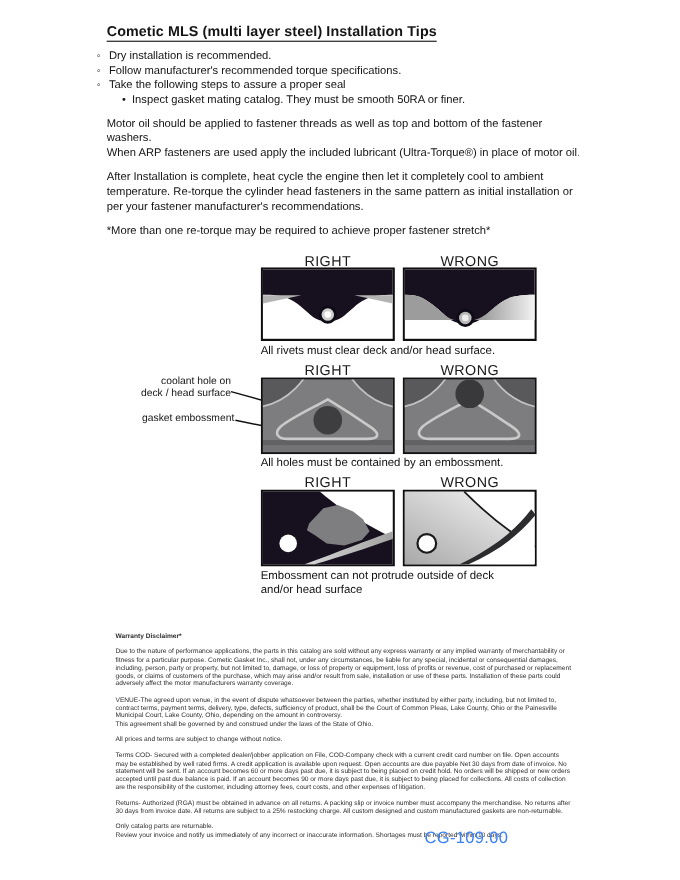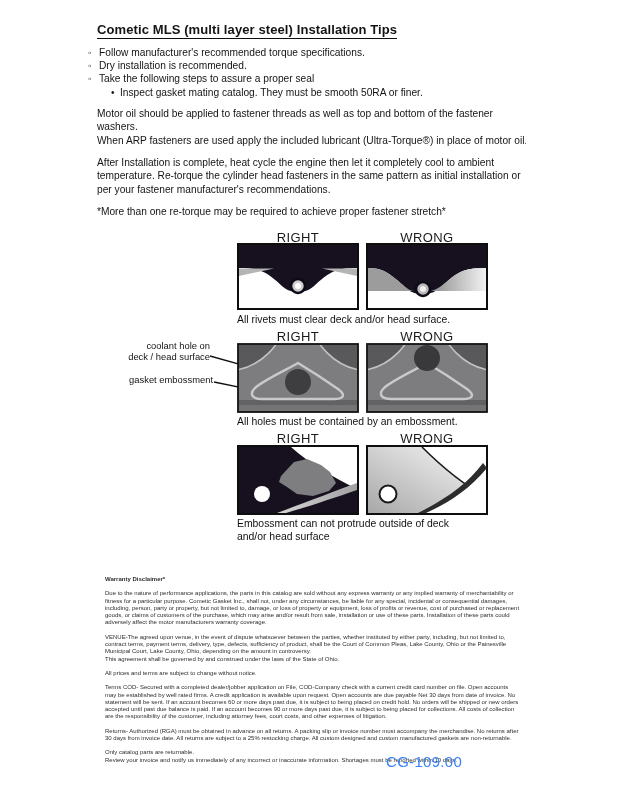--- a/index.html
+++ b/index.html
@@ -35,22 +35,22 @@
   .doc-number{position:absolute;left:386px;top:753px;font-size:15px;letter-spacing:.3px;color:#3b82f6;}
 </style>
 </head>
 <body>
 
 <div class="page">
 
   <div class="content">
     <div class="doc-title">Cometic MLS (multi layer steel) Installation Tips</div>
     <div class="bullets">
+      <div class="b-item">Dry installation is recommended.</div>
       <div class="b-item">Follow manufacturer's recommended torque specifications.</div>
-      <div class="b-item">Dry installation is recommended.</div>
       <div class="b-item">Take the following steps to assure a proper seal</div>
       <div class="sb-item">Inspect gasket mating catalog.  They must be smooth 50RA or finer.</div>
     </div>
     <div class="para first tight" style="margin-top:8px;">Motor oil should be applied to fastener threads as well as top and bottom of the fastener washers.</div>
     <div class="para tight">When ARP fasteners are used apply the included lubricant (Ultra-Torque®) in place of motor oil.</div>
     <div class="para">After Installation is complete, heat cycle the engine then let it completely cool to ambient temperature. Re-torque the cylinder head fasteners in the same pattern as initial installation or per your fastener manufacturer's recommendations.</div>
     <div class="para">*More than one re-torque may be required to achieve proper fastener stretch*</div>
   </div>
 
   <div class="dg-label" style="left:237px;top:230px;">RIGHT</div>

